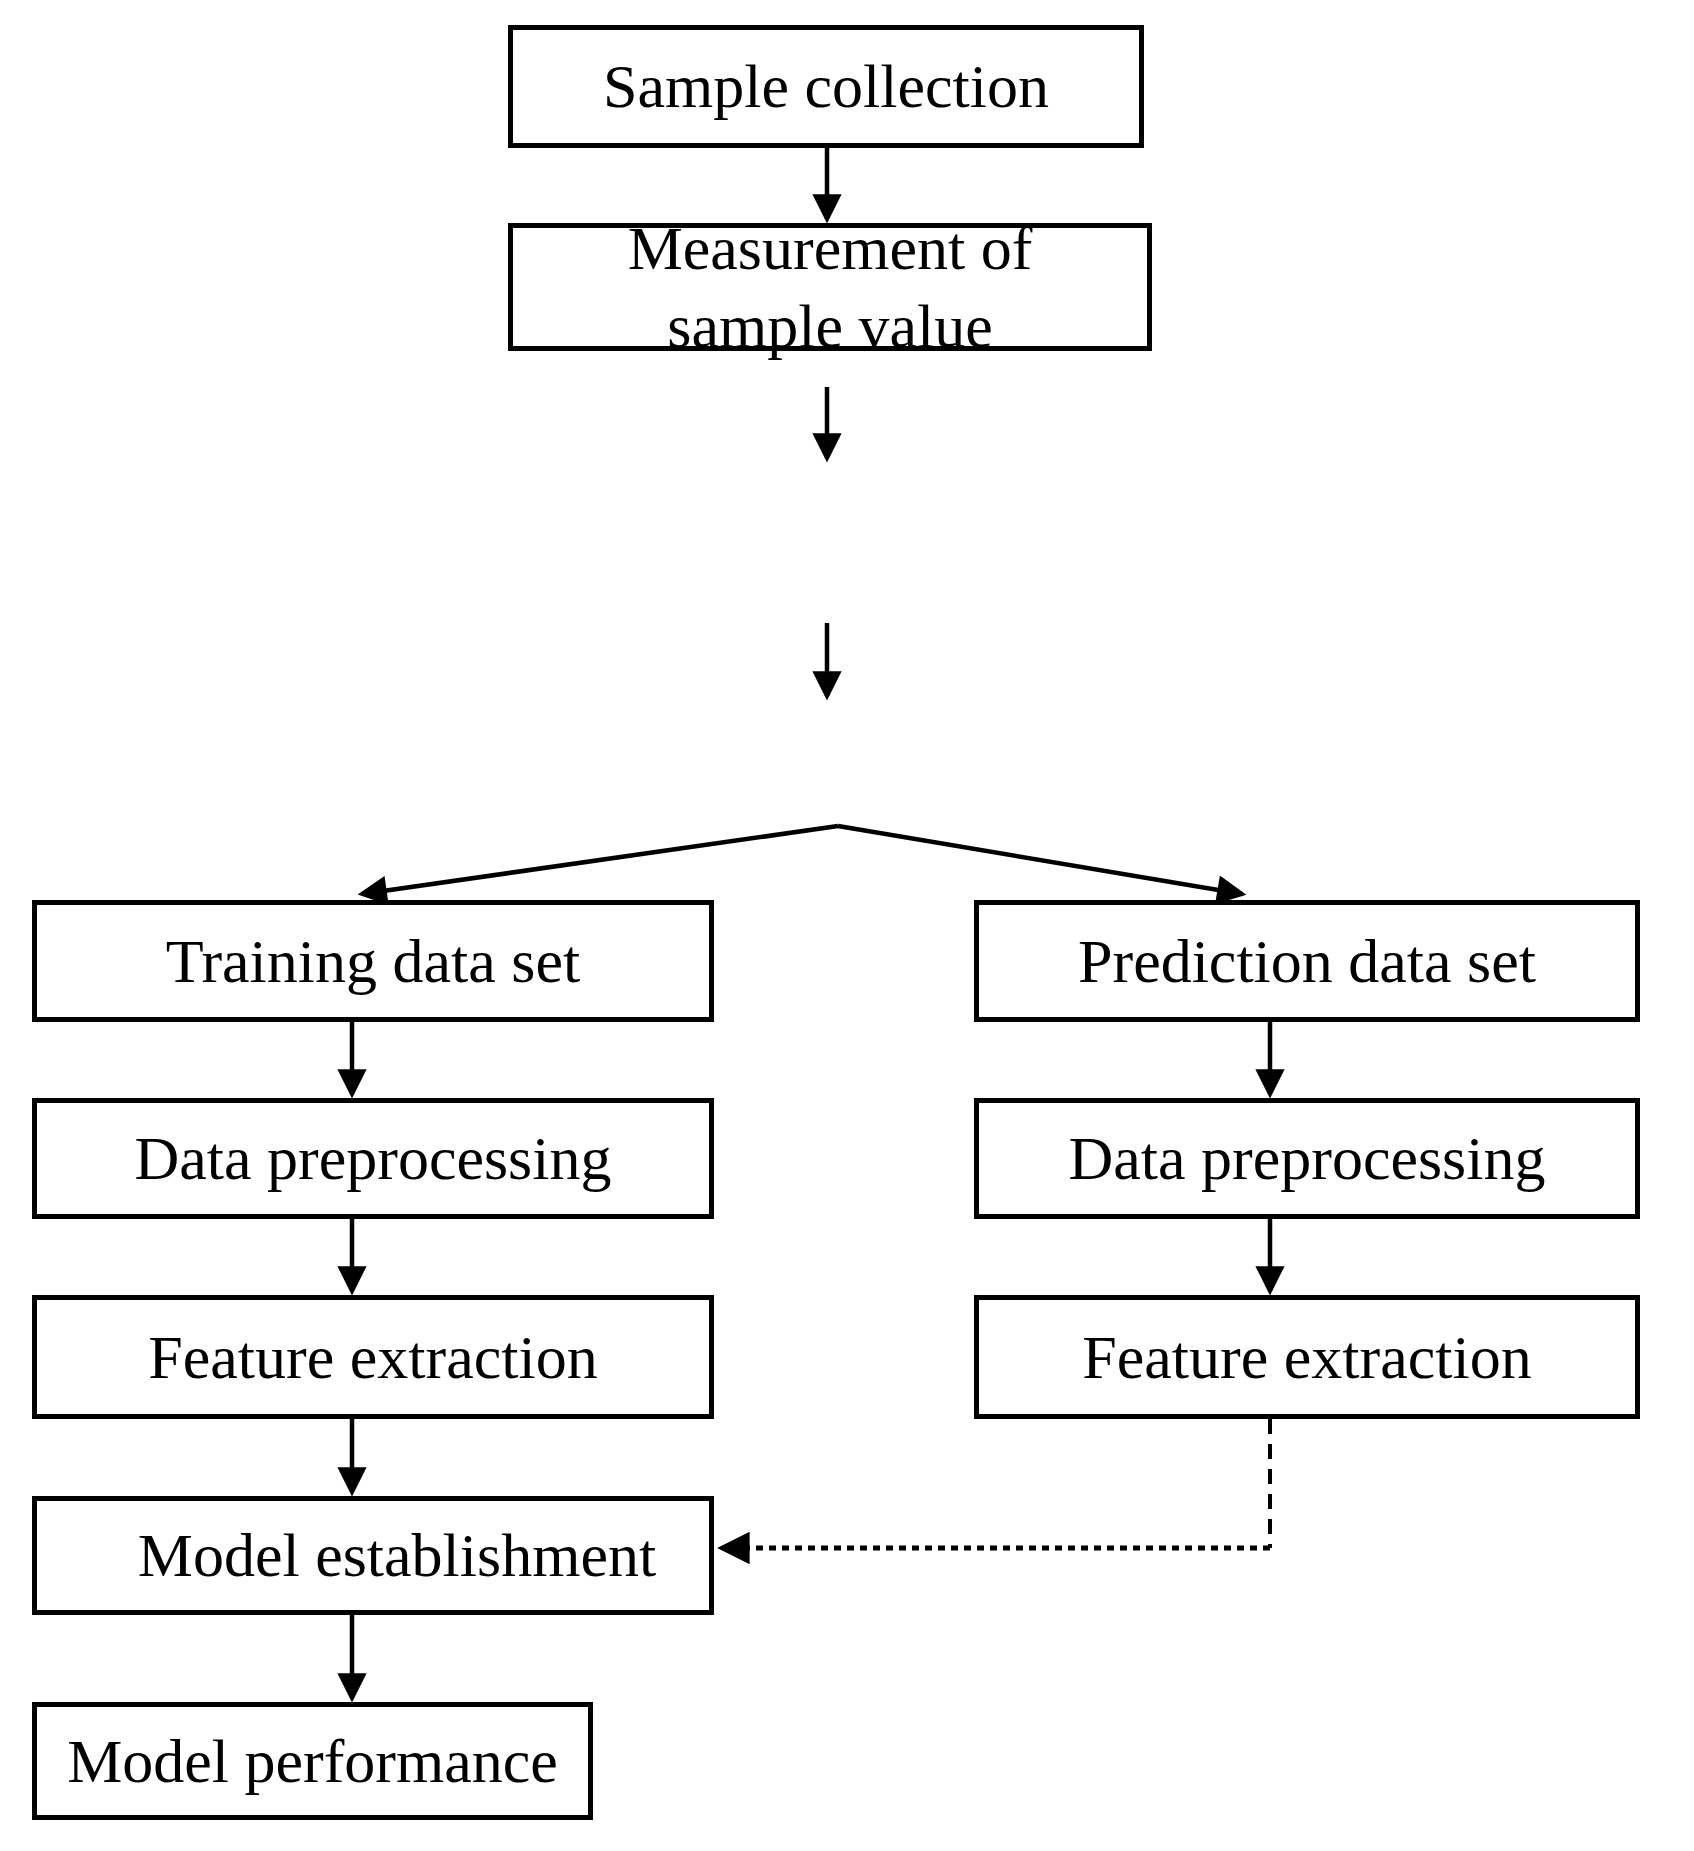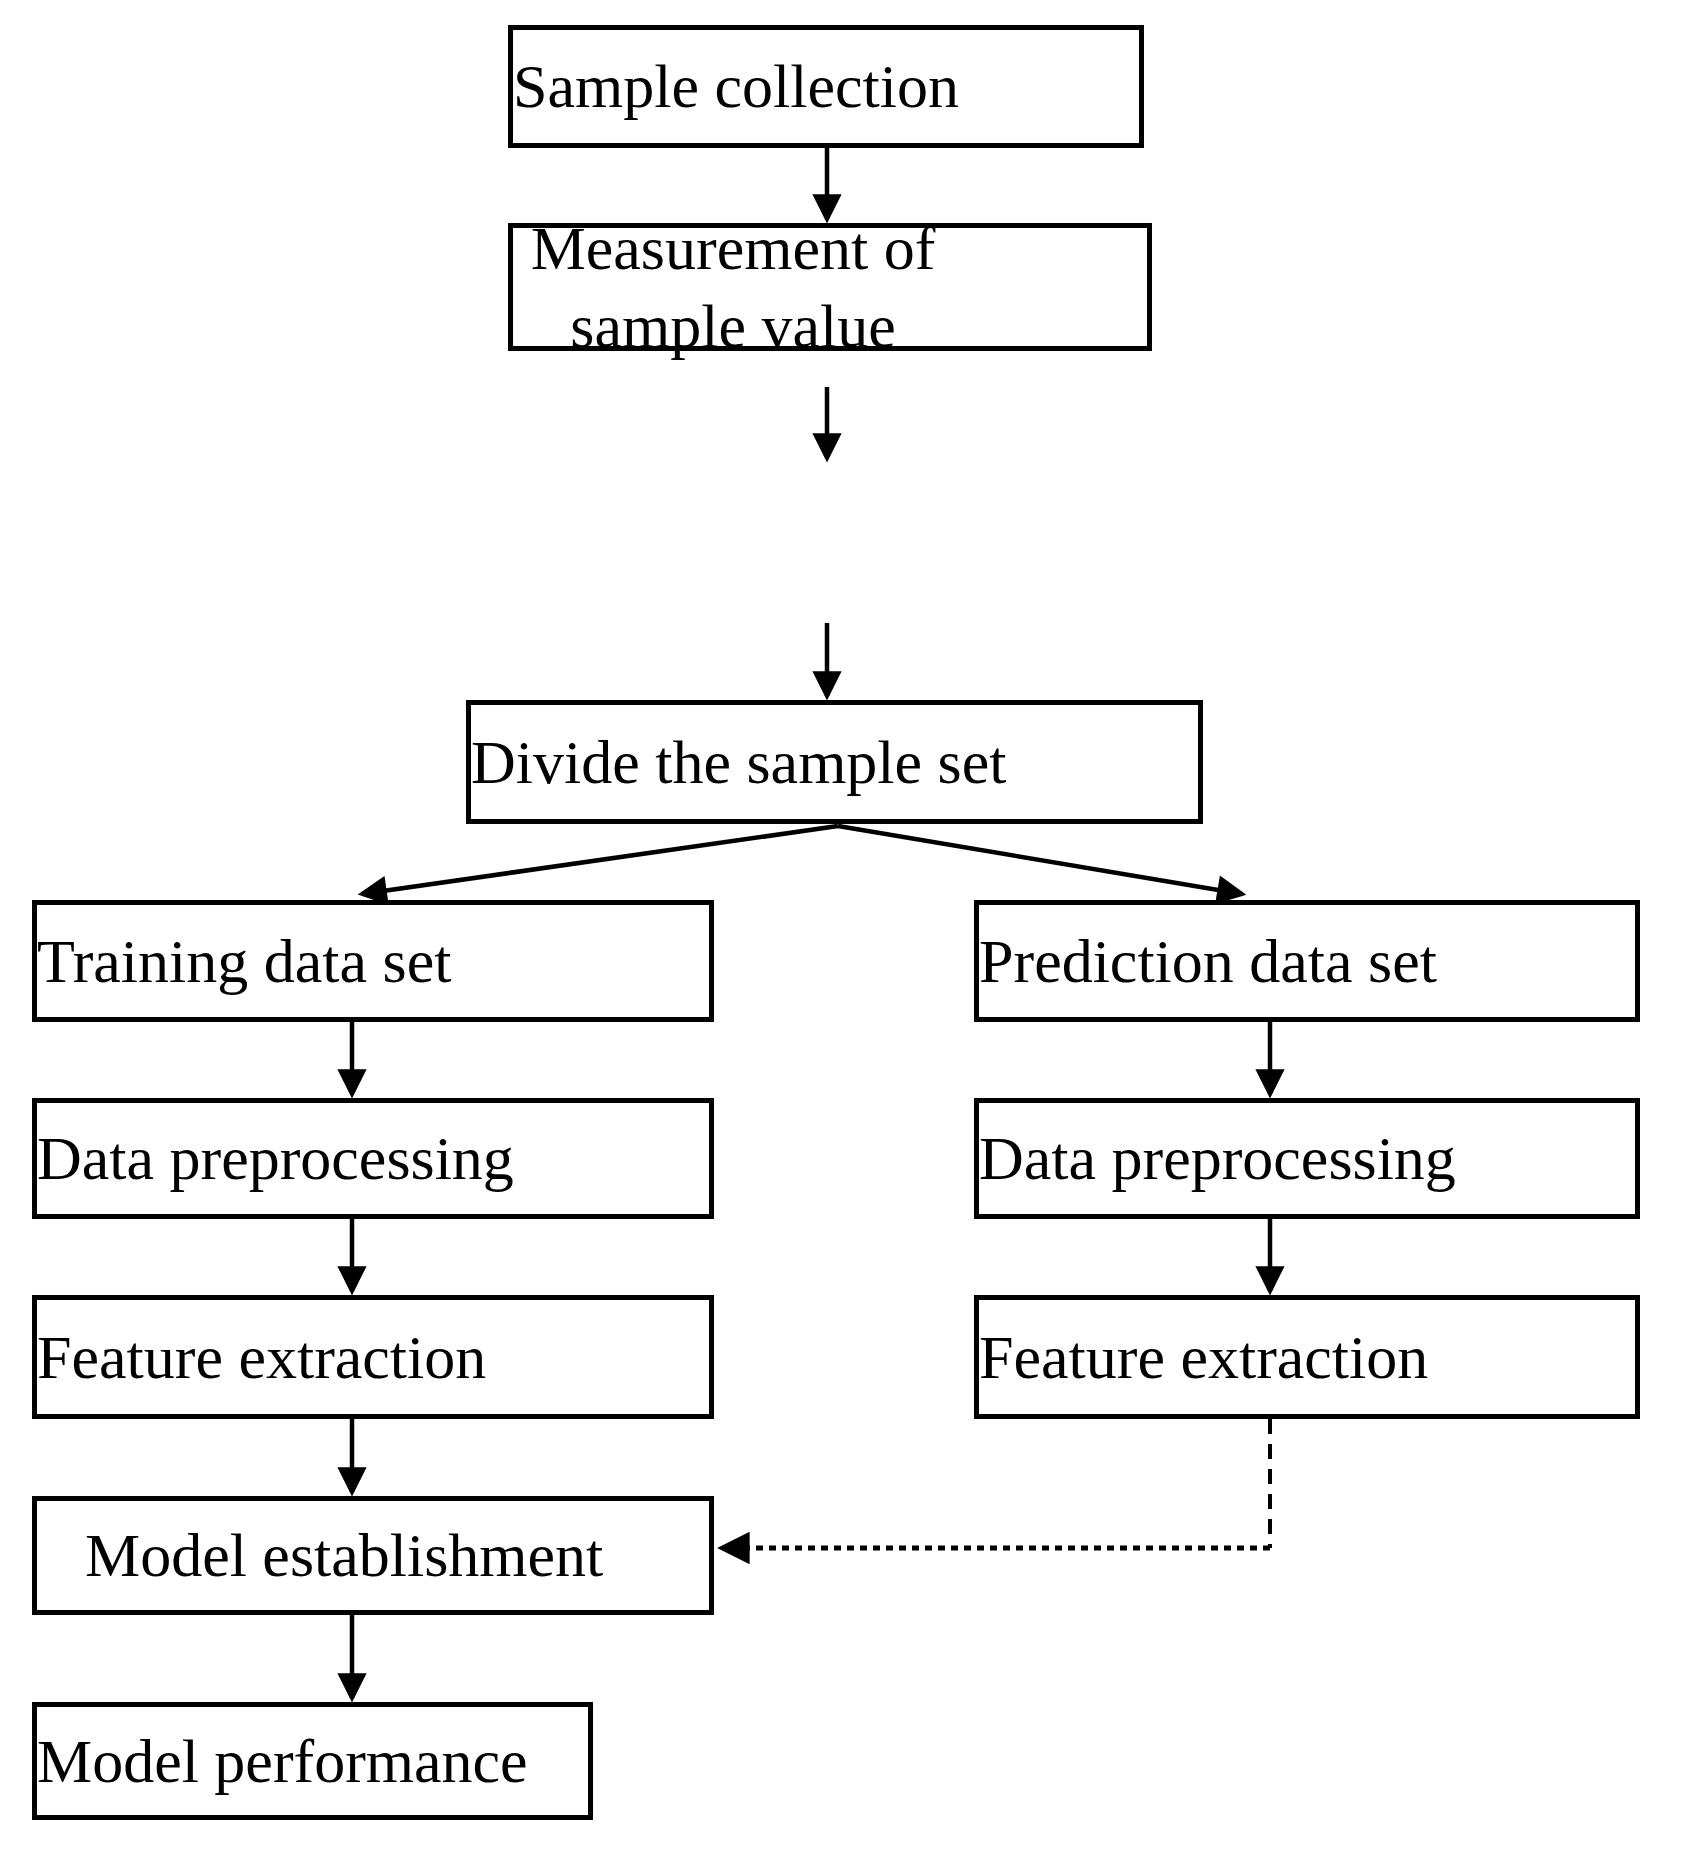--- a/index.html
+++ b/index.html
@@ -16,20 +16,21 @@
     color: #000000;
     overflow: hidden;
   }
   .node {
     position: absolute;
     box-sizing: border-box;
     background: #ffffff;
     border: 5px solid #000000;
     display: flex;
     align-items: center;
+    justify-content: center;
     text-align: center;
     font-size: 62px;
     line-height: 1.26;
     color: #000000;
   }
   .node span {
     display: inline-block;
   }
   
   .n-sample       { left: 508px;  top: 25px;   width: 636px; height: 123px; }
@@ -61,23 +62,20 @@
 
   <div class="node n-sample">
     <span>Sample collection</span>
   </div>
 
   <div class="node n-measure">
     <span>Measurement of sample value</span>
   </div>
 
 
-  <div class="node n-divide">
-    <span>Divide the sample set</span>
-  </div>
 
   <div class="node n-train">
     <span>Training data set</span>
   </div>
 
   <div class="node n-predict">
     <span>Prediction data set</span>
   </div>
 
   <div class="node n-prep-l">

